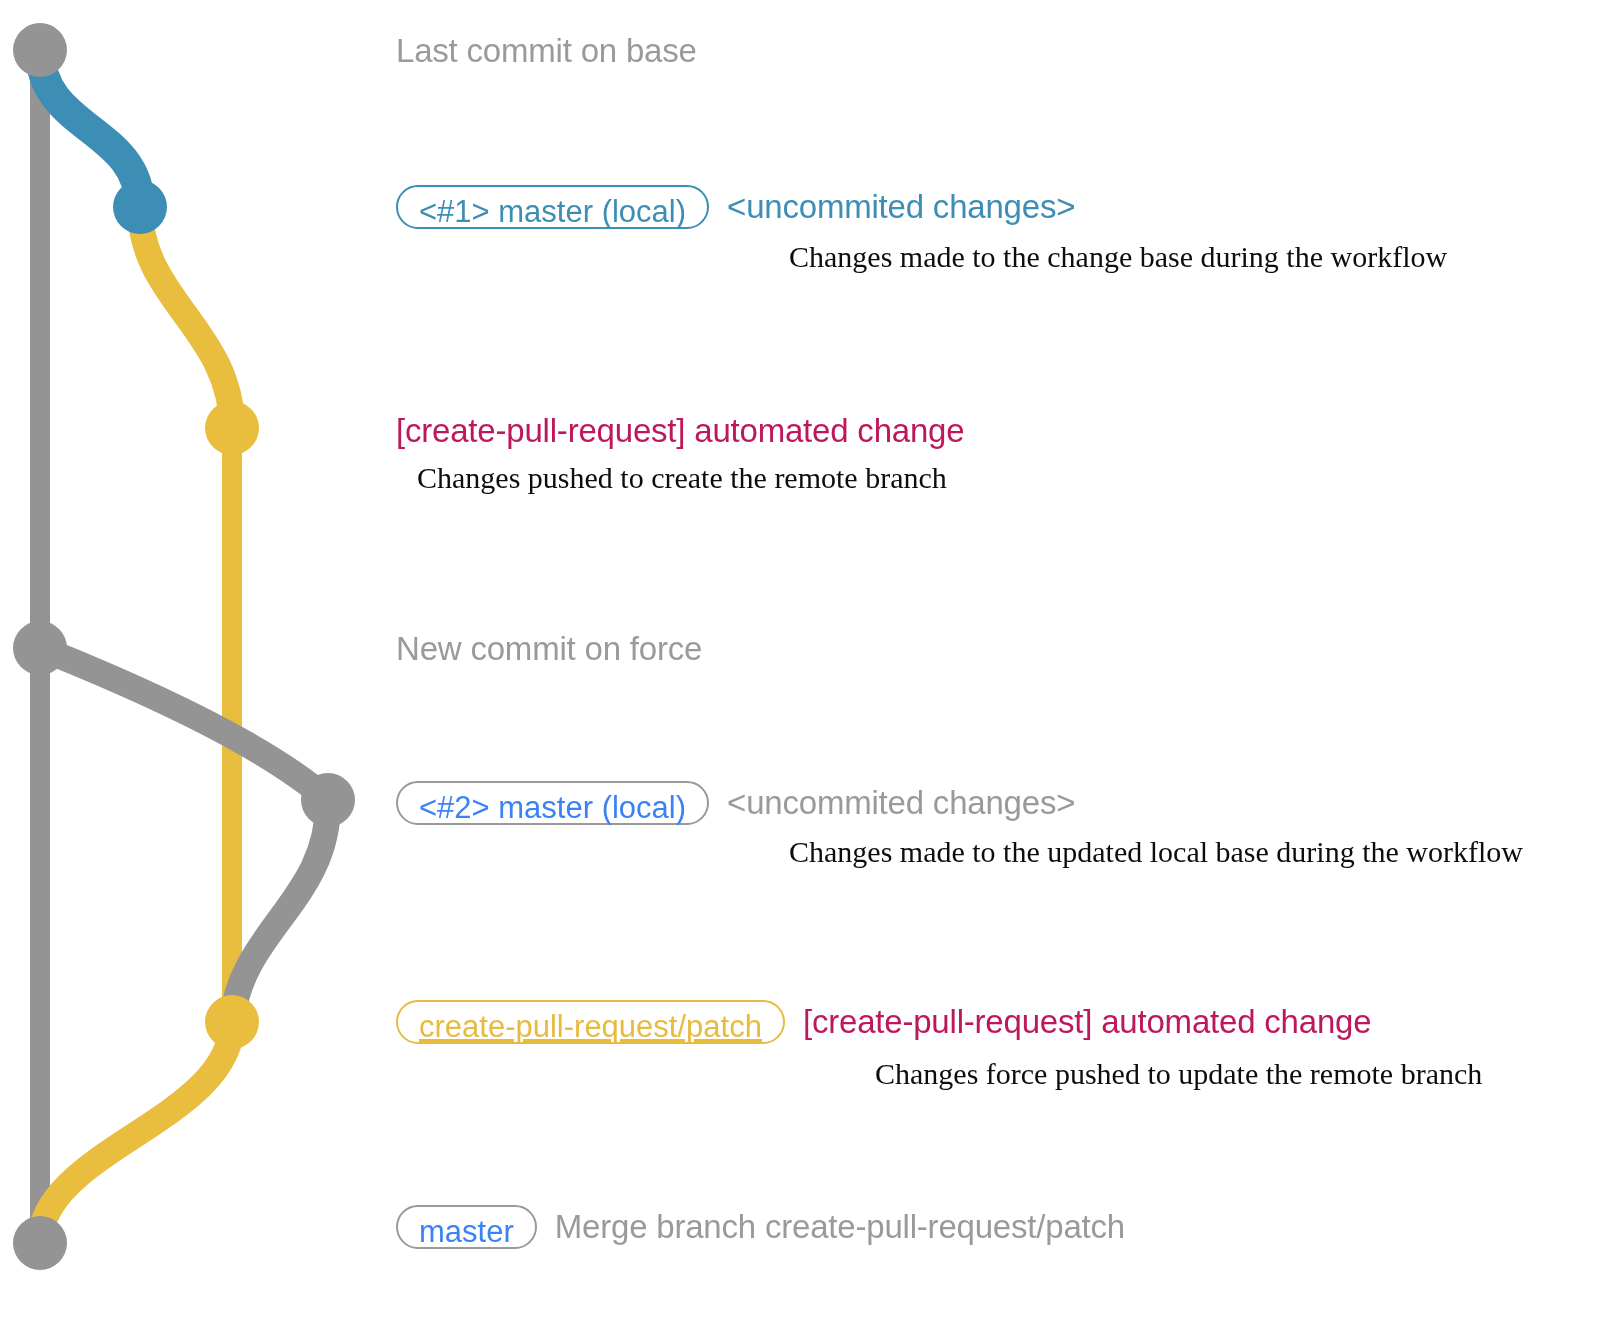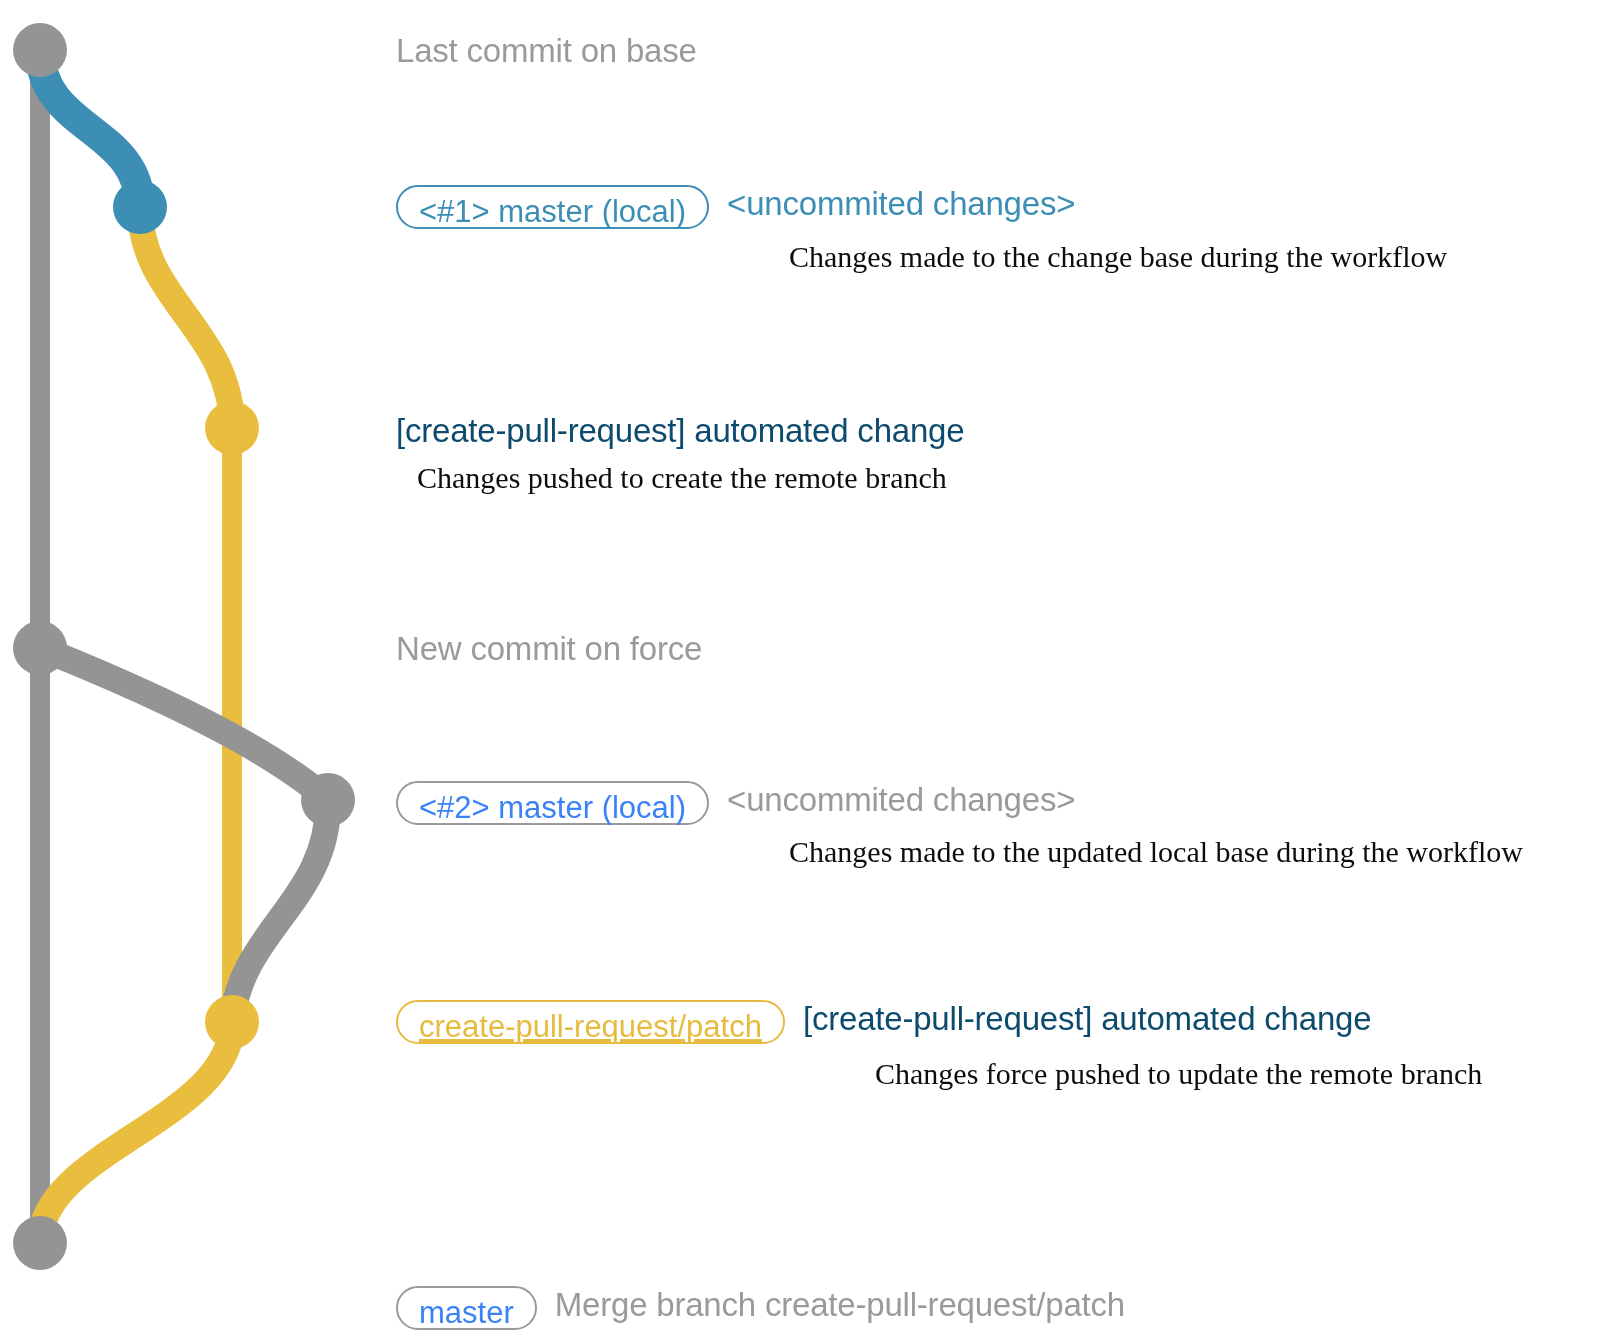--- a/index.html
+++ b/index.html
@@ -25,20 +25,21 @@
   .label-layer {
     position: absolute;
     left: 0;
     top: 0;
     width: 1618px;
     height: 1344px;
   }
   .row {
     position: absolute;
     display: flex;
+    align-items: center;
     white-space: nowrap;
   }
   .desc-row {
     position: absolute;
     white-space: nowrap;
     font-family: "Liberation Serif", serif;
     font-size: 30px;
     color: #0d0d0d;
   }
   .commit-title {
@@ -55,21 +56,21 @@
     font-size: 31px;
     line-height: 1;
     color: #9a9a9a;
     background: #ffffff;
   }
   .pill.blue { border-color: #3d8eb4; color: #3d8eb4; }
   .pill.yellow { border-color: #e6bb3f; color: #e6bb3f; text-decoration: underline; }
   .pill.gray { border-color: #9a9a9a; color: #3b82f6; }
   .msg-gray { color: #9a9a9a; }
   .msg-blue { color: #3d8eb4; }
-  .msg-yellow { color: #0c4a6e; }
+  .msg-yellow { color: #be185d; }
   .gap { display: inline-block; width: 18px; }
 </style>
 </head>
 <body>
 
 <svg id="graph-svg" viewBox="0 0 400 1344" xmlns="http://www.w3.org/2000/svg">
 
   <path d="M 40 50 L 40 1243" stroke="#949494" stroke-width="20" fill="none" stroke-linecap="round"></path>
 
   <path d="M 40 50 C 40 130, 140 128, 140 207" stroke="#3d8eb4" stroke-width="30" fill="none" stroke-linecap="round"></path>
@@ -122,19 +123,19 @@
   </div>
   <div class="desc-row" style="left:789px; top:835px;">Changes made to the updated local base during the workflow</div>
 
   <div class="row" style="left:396px; top:1000px;">
     <span class="pill yellow">create-pull-request/patch</span>
     <span class="gap"></span>
     <span class="commit-title msg-yellow">[create-pull-request] automated change</span>
   </div>
   <div class="desc-row" style="left:875px; top:1057px;">Changes force pushed to update the remote branch</div>
 
-  <div class="row" style="left:396px; top:1286px;">
+  <div class="row" style="left:396px; top:1205px;">
     <span class="pill gray">master</span>
     <span class="gap"></span>
     <span class="commit-title msg-gray">Merge branch create-pull-request/patch</span>
   </div>
 
 </div>
 
 </body></html>

